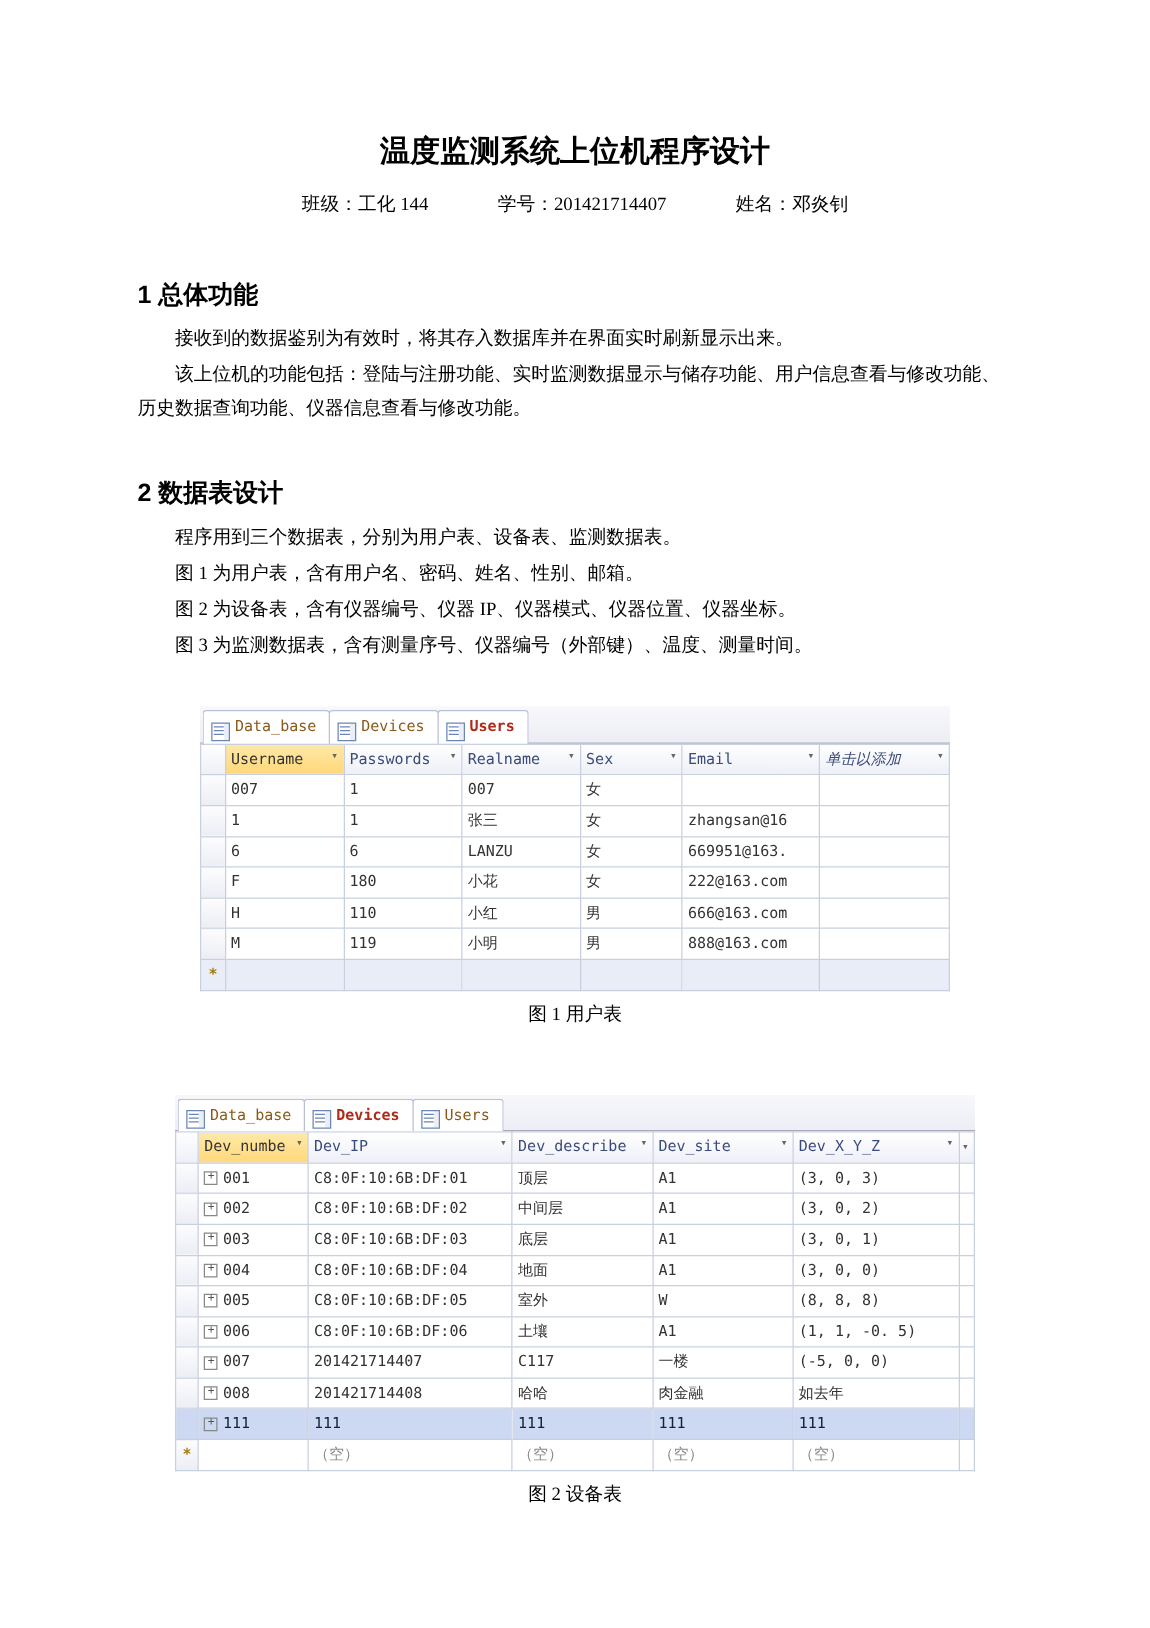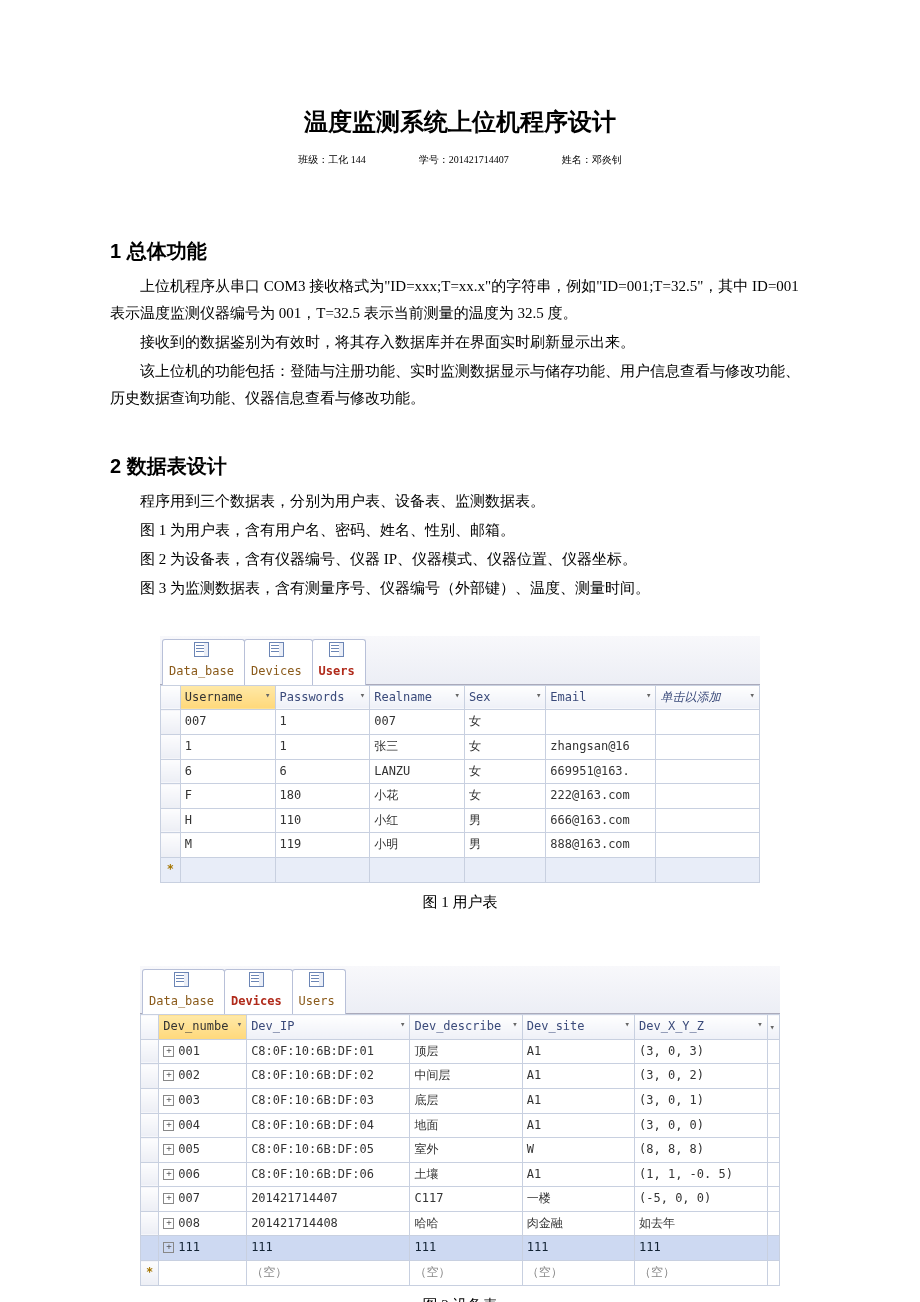--- a/index.html
+++ b/index.html
@@ -18,22 +18,22 @@
   }
   .title-main {
     font-family: "SimHei", "黑体", sans-serif;
     font-weight: bold;
     font-size: 24px;
     text-align: center;
     margin: 0 0 8px 0;
   }
   .meta-line {
     text-align: center;
-    font-size: 10px;
-    margin-bottom: 64px;
+    font-size: 15px;
+    margin-bottom: 40px;
   }
   .meta-line span { display:inline-block; }
   .sec-head {
     font-family: "SimHei", "黑体", sans-serif;
     font-weight: bold;
     font-size: 20px;
     margin: 10px 0 4px 0;
   }
   .para { text-indent: 2em; margin: 0 0 2px 0; }
   .sp { height: 24px; }
@@ -51,32 +51,31 @@
   .shot-wide { width: 640px; }
   .tabs {
     display: flex;
     gap: 0;
     padding: 2px 0 0 2px;
     border-bottom: 1px solid #aab;
     background: linear-gradient(#f8f8fb,#eceef5);
   }
   .tab {
     display: flex;
-    align-items: center;
+    align-items: flex-end;
     gap: 4px;
     padding: 2px 10px 2px 6px;
     margin-right: -1px;
     border: 1px solid #b8c0d8;
     border-bottom: none;
     background: #fff;
     border-radius: 3px 3px 0 0;
     position: relative;
     top: 1px;
     color: #1a4aa3;
-    flex-direction: column;
   }
   .tab.inactive { color: #8a5a1a; background:#fff; }
   .tab.active { color: #b02a1a; font-weight: bold; background:#fff; }
   .ico {
     width: 13px; height: 13px;
     border: 1px solid #6b85b5;
     background:
       linear-gradient(to right,#fff 0 9px,#eaeef7 9px 13px),
       #fff;
     position: relative;
@@ -136,21 +135,20 @@
 
   <div class="meta-line">
     <span>班级：</span><span>工化 144</span>
     <span style="display:inline-block;width:48px"></span>
     <span>学号：</span><span>201421714407</span>
     <span style="display:inline-block;width:48px"></span>
     <span>姓名：</span><span>邓炎钊</span>
   </div>
 
   <div class="sec-head">1 总体功能</div>
-  <p class="para">上位机程序从串口 COM3 接收格式为"ID=xxx;T=xx.x"的字符串，例如"ID=001;T=32.5"，其中 ID=001 表示温度监测仪器编号为 001，T=32.5 表示当前测量的温度为 32.5 度。</p>
   <p class="para">接收到的数据鉴别为有效时，将其存入数据库并在界面实时刷新显示出来。</p>
   <p class="para">该上位机的功能包括：登陆与注册功能、实时监测数据显示与储存功能、用户信息查看与修改功能、历史数据查询功能、仪器信息查看与修改功能。</p>
 
   <div class="sp"></div>
 
   <div class="sec-head">2 数据表设计</div>
   <p class="para">程序用到三个数据表，分别为用户表、设备表、监测数据表。</p>
   <p class="para">图 1 为用户表，含有用户名、密码、姓名、性别、邮箱。</p>
   <p class="para">图 2 为设备表，含有仪器编号、仪器 IP、仪器模式、仪器位置、仪器坐标。</p>
   <p class="para">图 3 为监测数据表，含有测量序号、仪器编号（外部键）、温度、测量时间。</p>

